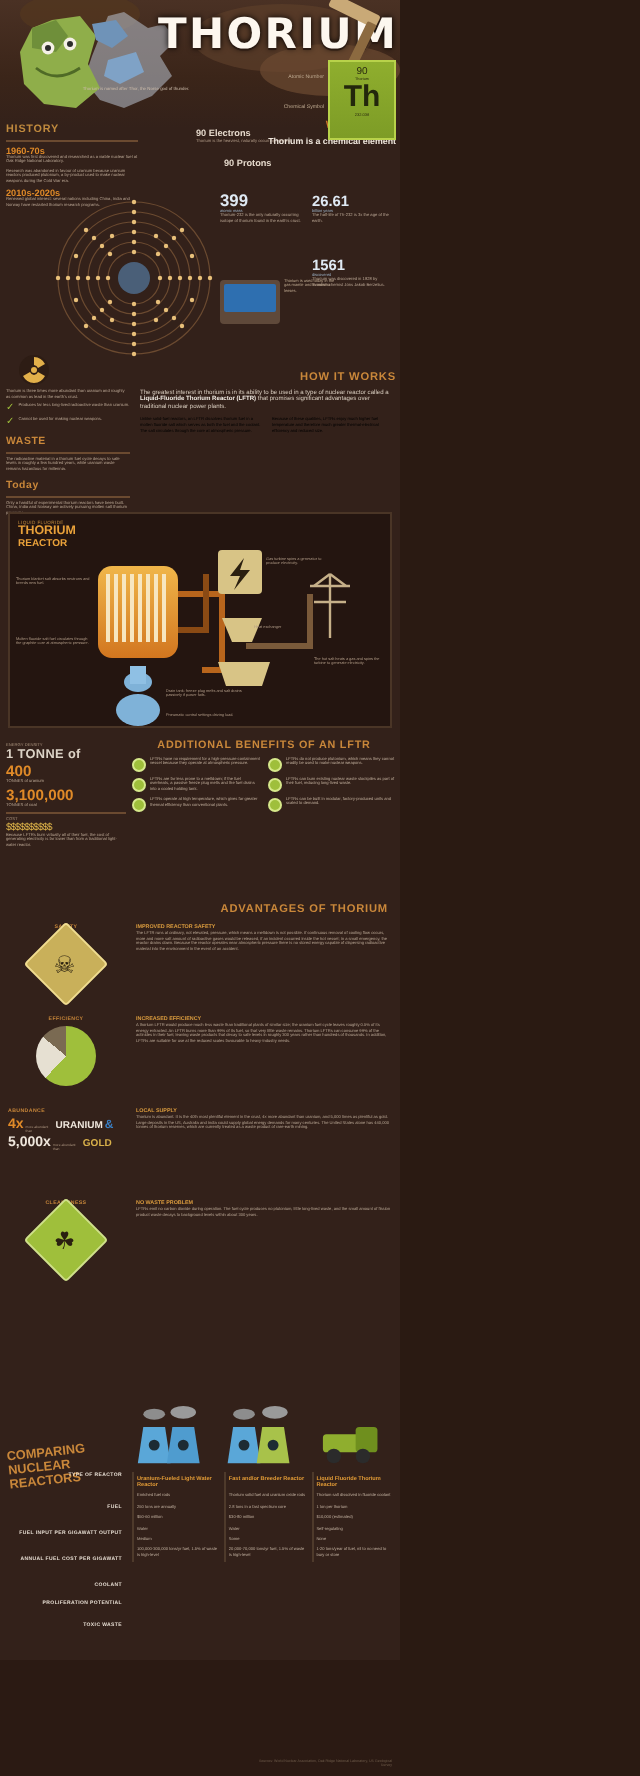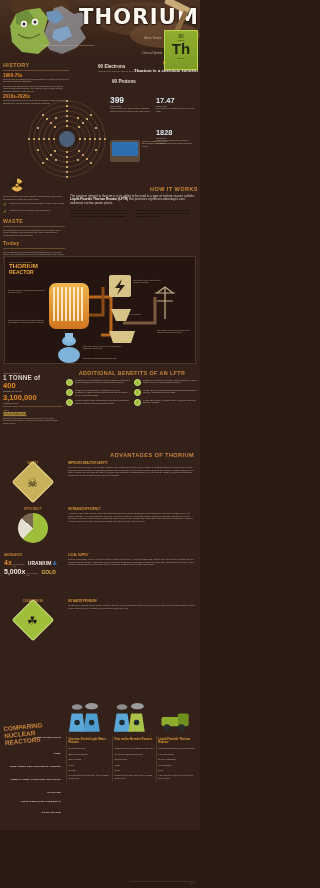--- a/index.html
+++ b/index.html
@@ -295,26 +295,26 @@
   </div>
   <div class="elemlbl" id="el-l1">Atomic Number</div>
   <div class="elemlbl" id="el-l2">Chemical Symbol</div>
 
   <div class="statbox" id="s232">
     <div class="statnum">399</div>
     <div class="statsub">atomic mass</div>
     <div class="tiny">Thorium-232 is the only naturally occurring isotope of thorium found in the earth's crust.</div>
   </div>
   <div class="statbox" id="s1405">
-    <div class="statnum sm">17.47</div>
+    <div class="statnum sm">26.61</div>
     <div class="statsub">billion years</div>
     <div class="tiny">The half-life of Th-232 is 3x the age of the earth.</div>
   </div>
   <div class="statbox" id="s1828">
-    <div class="statnum sm">1828</div>
+    <div class="statnum sm">1561</div>
     <div class="statsub">discovered</div>
     <div class="tiny">Thorium was discovered in 1828 by Swedish chemist Jöns Jakob Berzelius.</div>
   </div>
 
   <div id="screen-ico">
     <div class="scr"></div>
   </div>
   <div id="scr-txt" class="tiny">Thorium is used today in the gas mantle and in camera lenses.</div>
 
   <div id="leftcol" class="sec">

